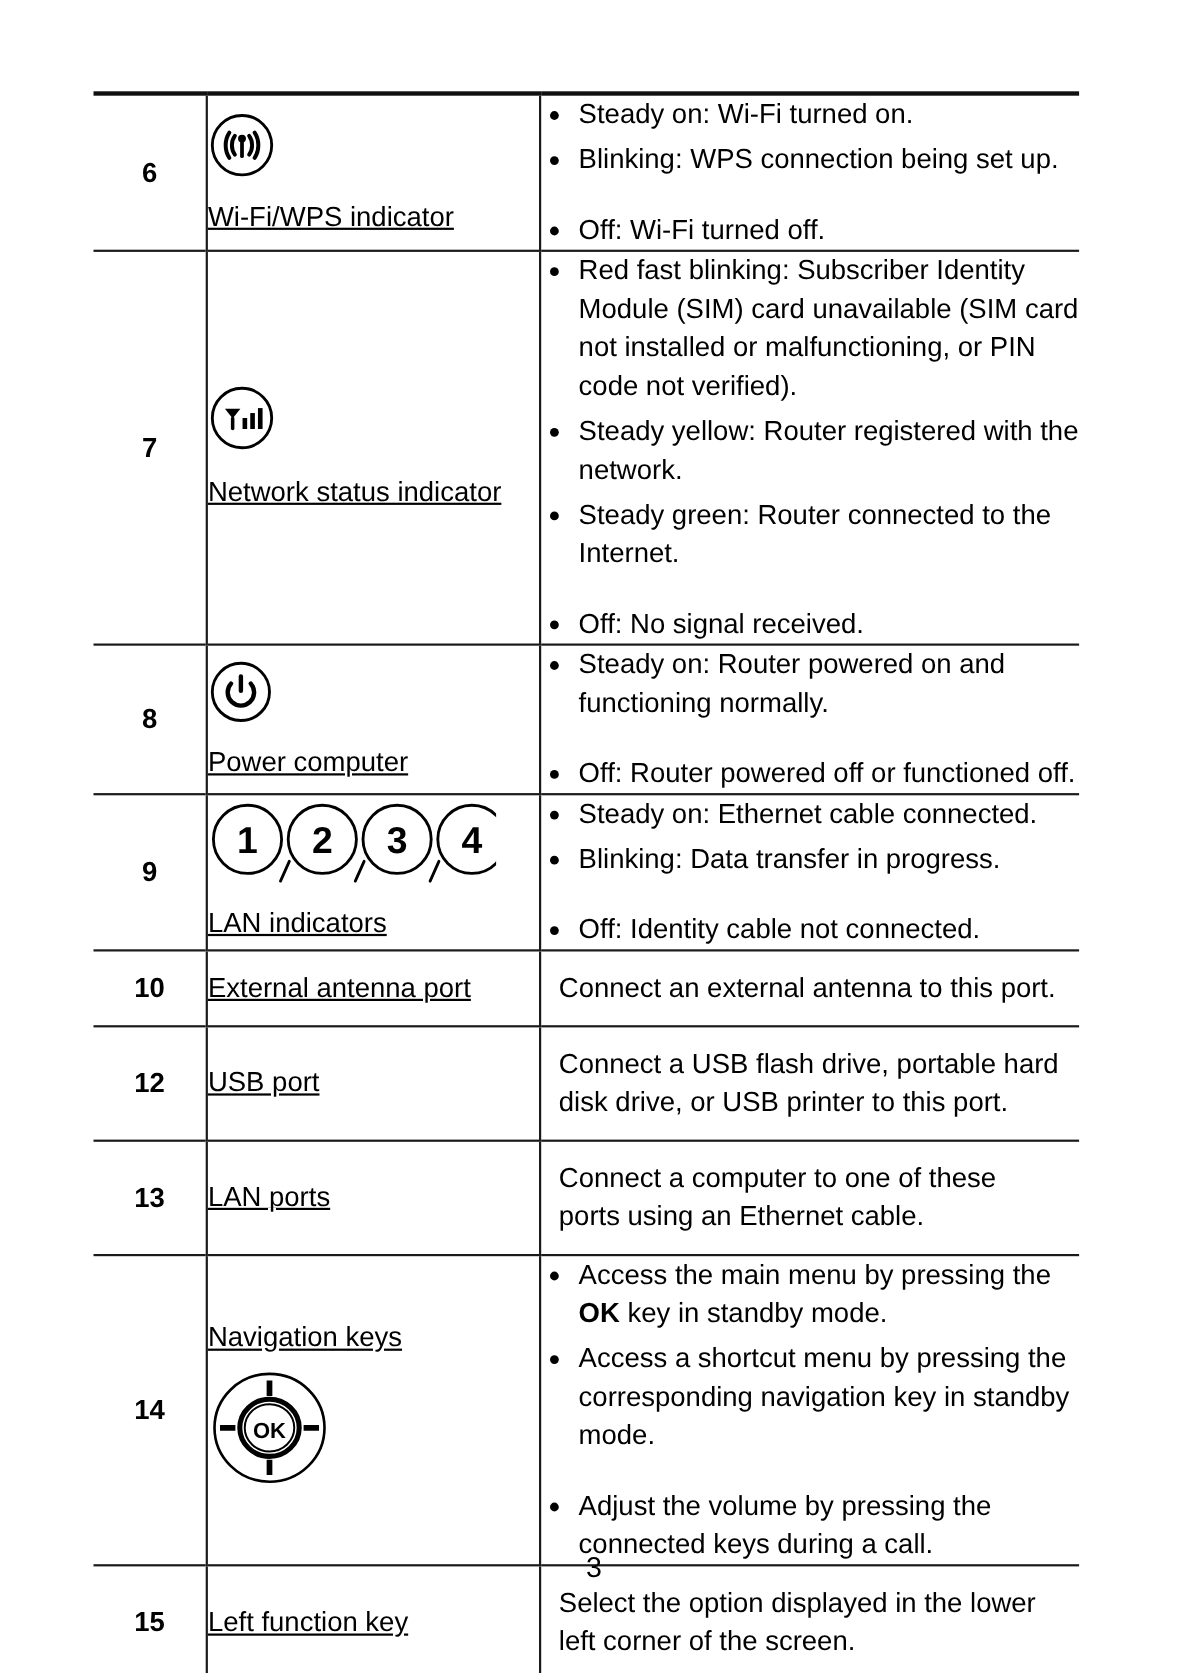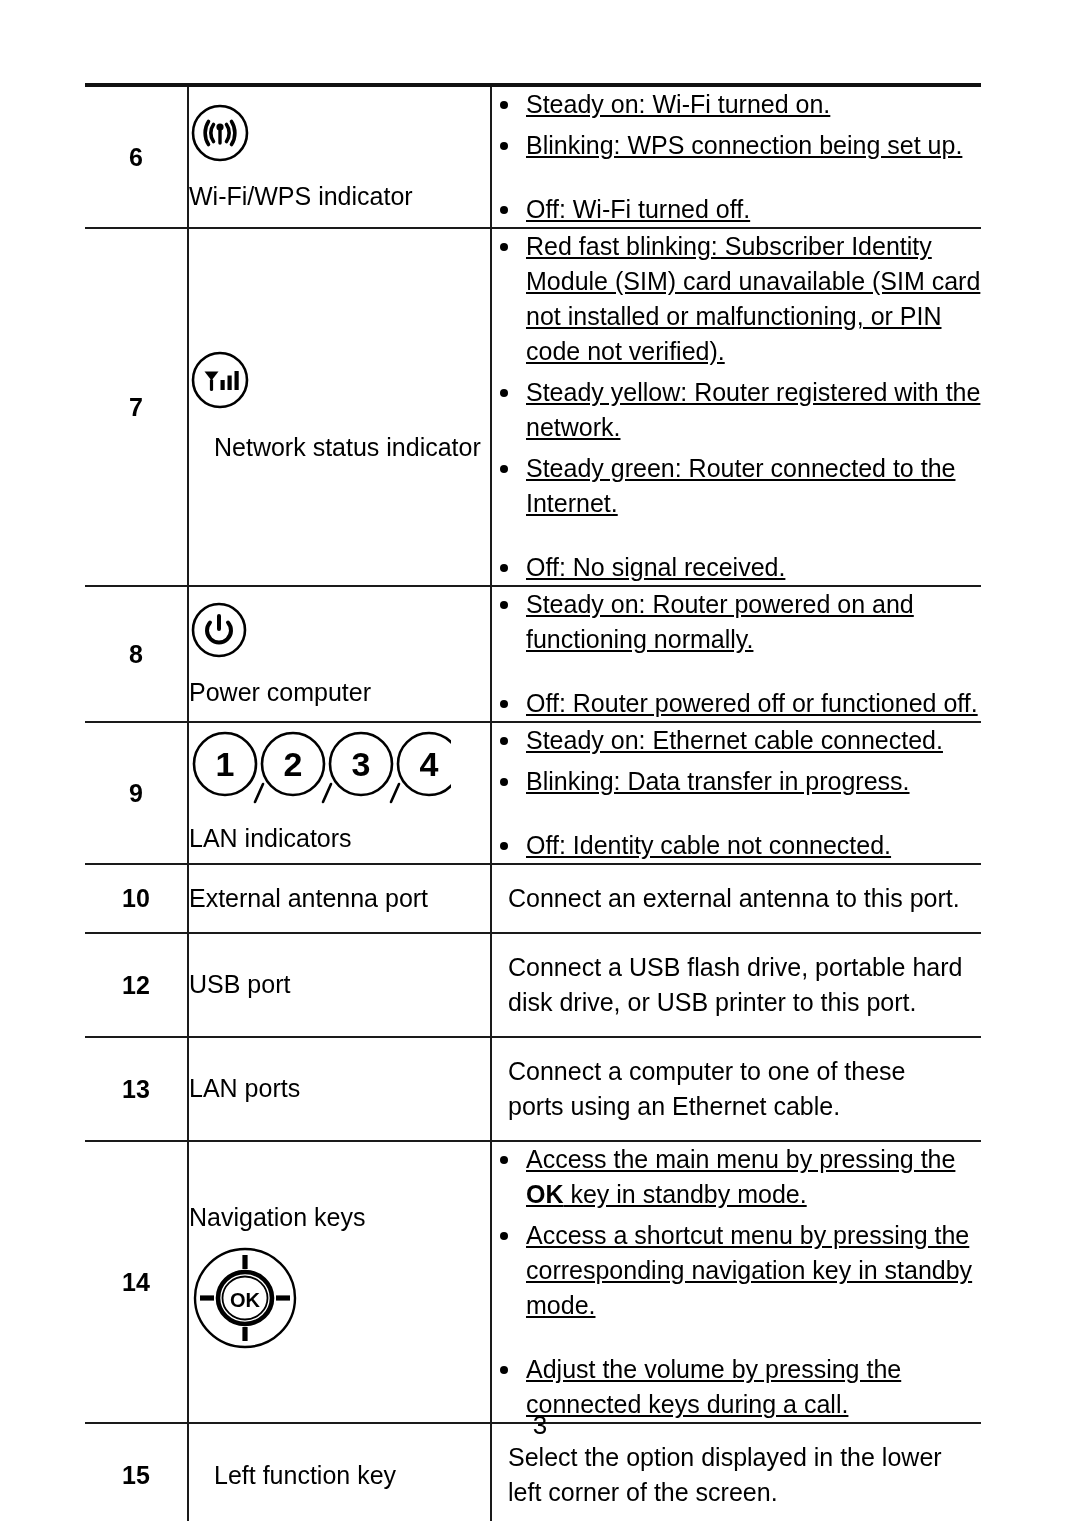--- a/index.html
+++ b/index.html
@@ -57,43 +57,43 @@
     text-align: center;
     font-size: 25px;
     font-weight: bold;
     letter-spacing: 0px;
   }
 
   .cell-item {
     padding: 10px 10px 10px 26px;
     font-size: 25px;
     line-height: 1.42;
+    text-decoration: underline;
   }
 
   .cell-desc {
     padding: 14px 14px 14px 24px;
     font-size: 25px;
     line-height: 1.40;
   }
 
   .item-label {
     display: block;
   }
-  .item-label.two-line { line-height: 1.62; margin-left: 25px; }
+  .item-label.two-line { line-height: 1.62; }
 
   ul.bullets {
     list-style: none;
     margin: 0;
     padding: 0;
   }
   ul.bullets > li {
     position: relative;
     padding-left: 34px;
     margin: 0 0 6px 0;
-    text-decoration: underline;
   }
   ul.bullets > li:last-child { margin-bottom: 0; margin-top: 29px; }
   ul.bullets > li::before {
     content: "";
     position: absolute;
     left: 8px;
     top: 14px;
     width: 8px;
     height: 8px;
     border-radius: 50%;

